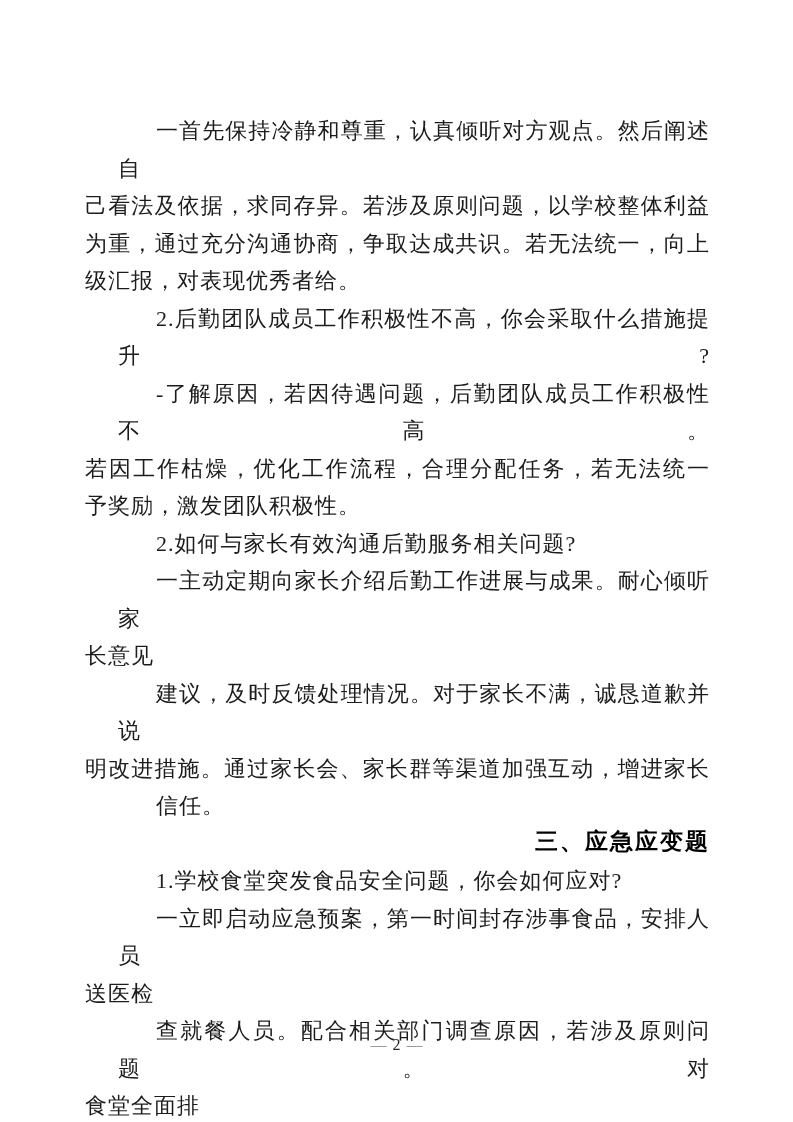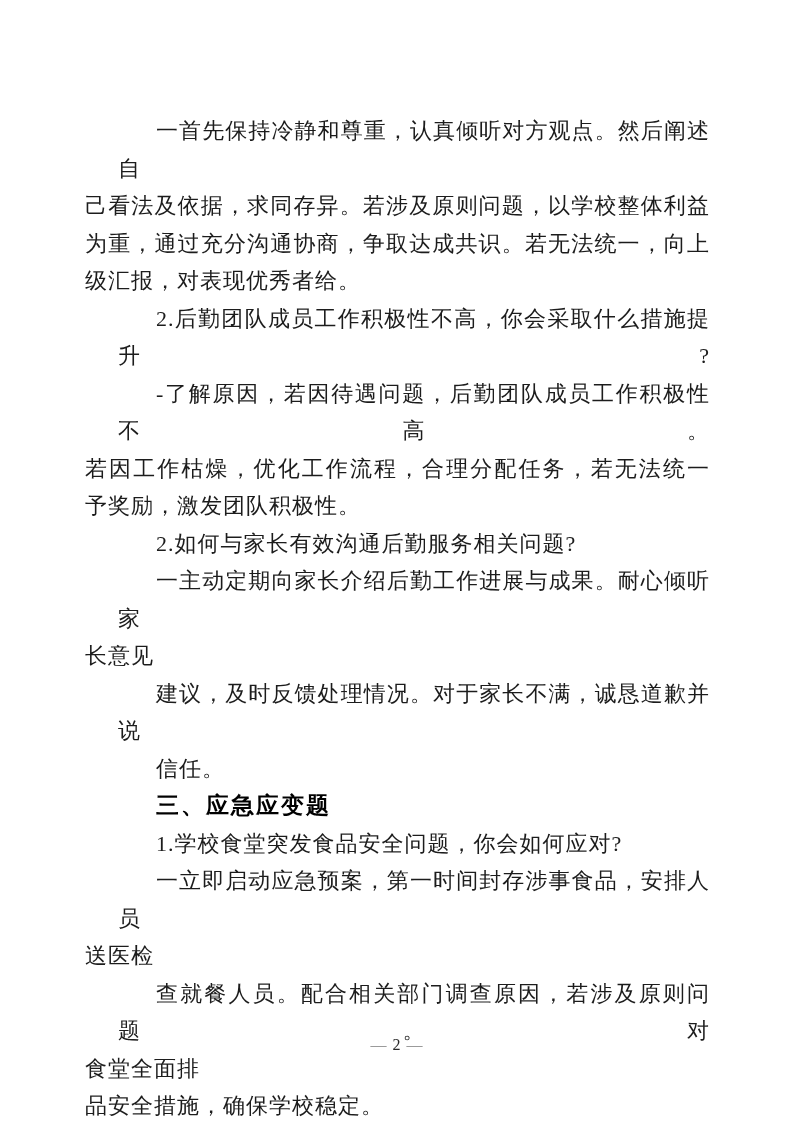--- a/index.html
+++ b/index.html
@@ -31,26 +31,26 @@
   }
   .line.full {
     text-align-last: justify;
     text-justify: inter-character;
   }
   .line.ind {
     text-indent: 38px;
     margin-left: 33px;
   }
   .line.heading {
-    font-family: Liberation Sans, sans-serif;
+    font-family: Liberation Mono, monospace;
     font-weight: bold;
     font-size: 23px;
     letter-spacing: 2px;
     color: #000000;
-    text-align: left;
+    text-align: right;
   }
   .footer {
     position: absolute;
     left: 0;
     top: 1034px;
     width: 793px;
     text-align: center;
     font-size: 16px;
     line-height: 22px;
     color: #2a2a2a;
@@ -73,20 +73,21 @@
     <div class="line full">为重，通过充分沟通协商，争取达成共识。若无法统一，向上</div>
     <div class="line">级汇报，对表现优秀者给。</div>
     <div class="line ind full">2.后勤团队成员工作积极性不高，你会采取什么措施提升?</div>
     <div class="line ind full">-了解原因，若因待遇问题，后勤团队成员工作积极性不高。</div>
     <div class="line full">若因工作枯燥，优化工作流程，合理分配任务，若无法统一</div>
     <div class="line">予奖励，激发团队积极性。</div>
     <div class="line ind">2.如何与家长有效沟通后勤服务相关问题?</div>
     <div class="line ind full">一主动定期向家长介绍后勤工作进展与成果。耐心倾听家</div>
     <div class="line">长意见</div>
     <div class="line ind full">建议，及时反馈处理情况。对于家长不满，诚恳道歉并说</div>
+    <div class="line full">明改进措施。通过家长会、家长群等渠道加强互动，增进家长</div>
     <div class="line ind">信任。</div>
     <div class="line ind heading">三、应急应变题</div>
     <div class="line ind">1.学校食堂突发食品安全问题，你会如何应对?</div>
     <div class="line ind full">一立即启动应急预案，第一时间封存涉事食品，安排人员</div>
     <div class="line">送医检</div>
     <div class="line ind full">查就餐人员。配合相关部门调查原因，若涉及原则问题。对</div>
     <div class="line">食堂全面排</div>
     <div class="line">品安全措施，确保学校稳定。</div>
   </div>
 

